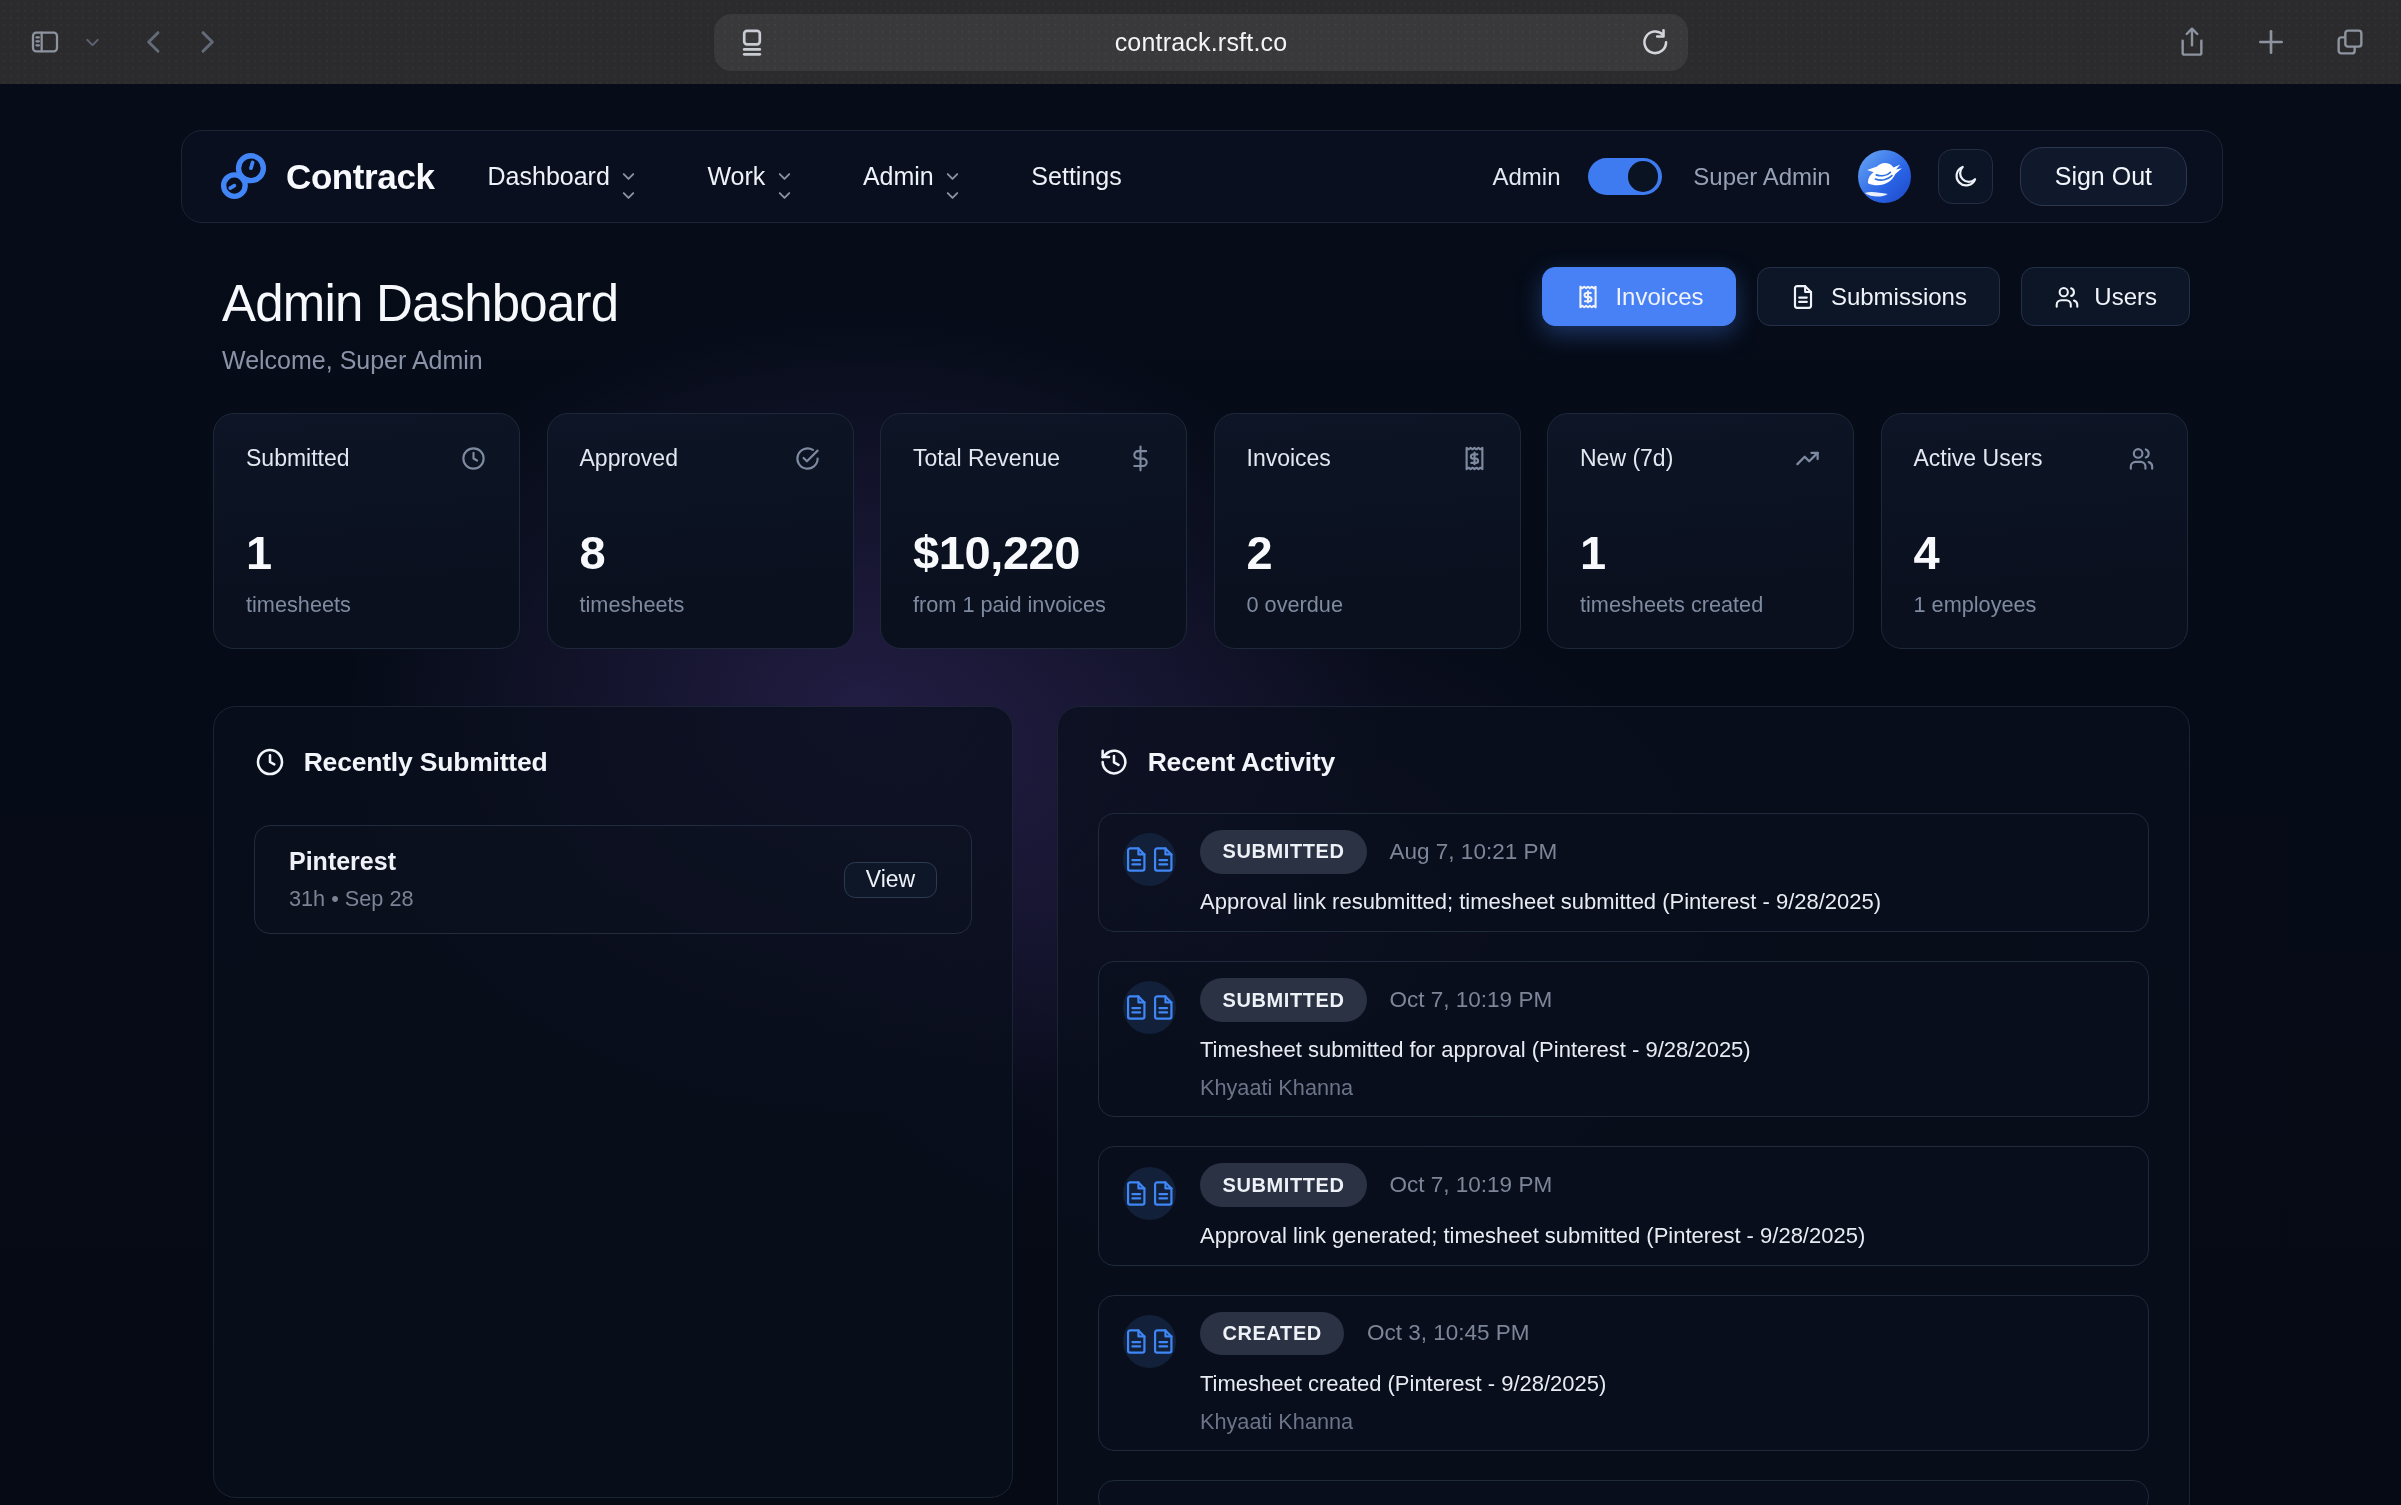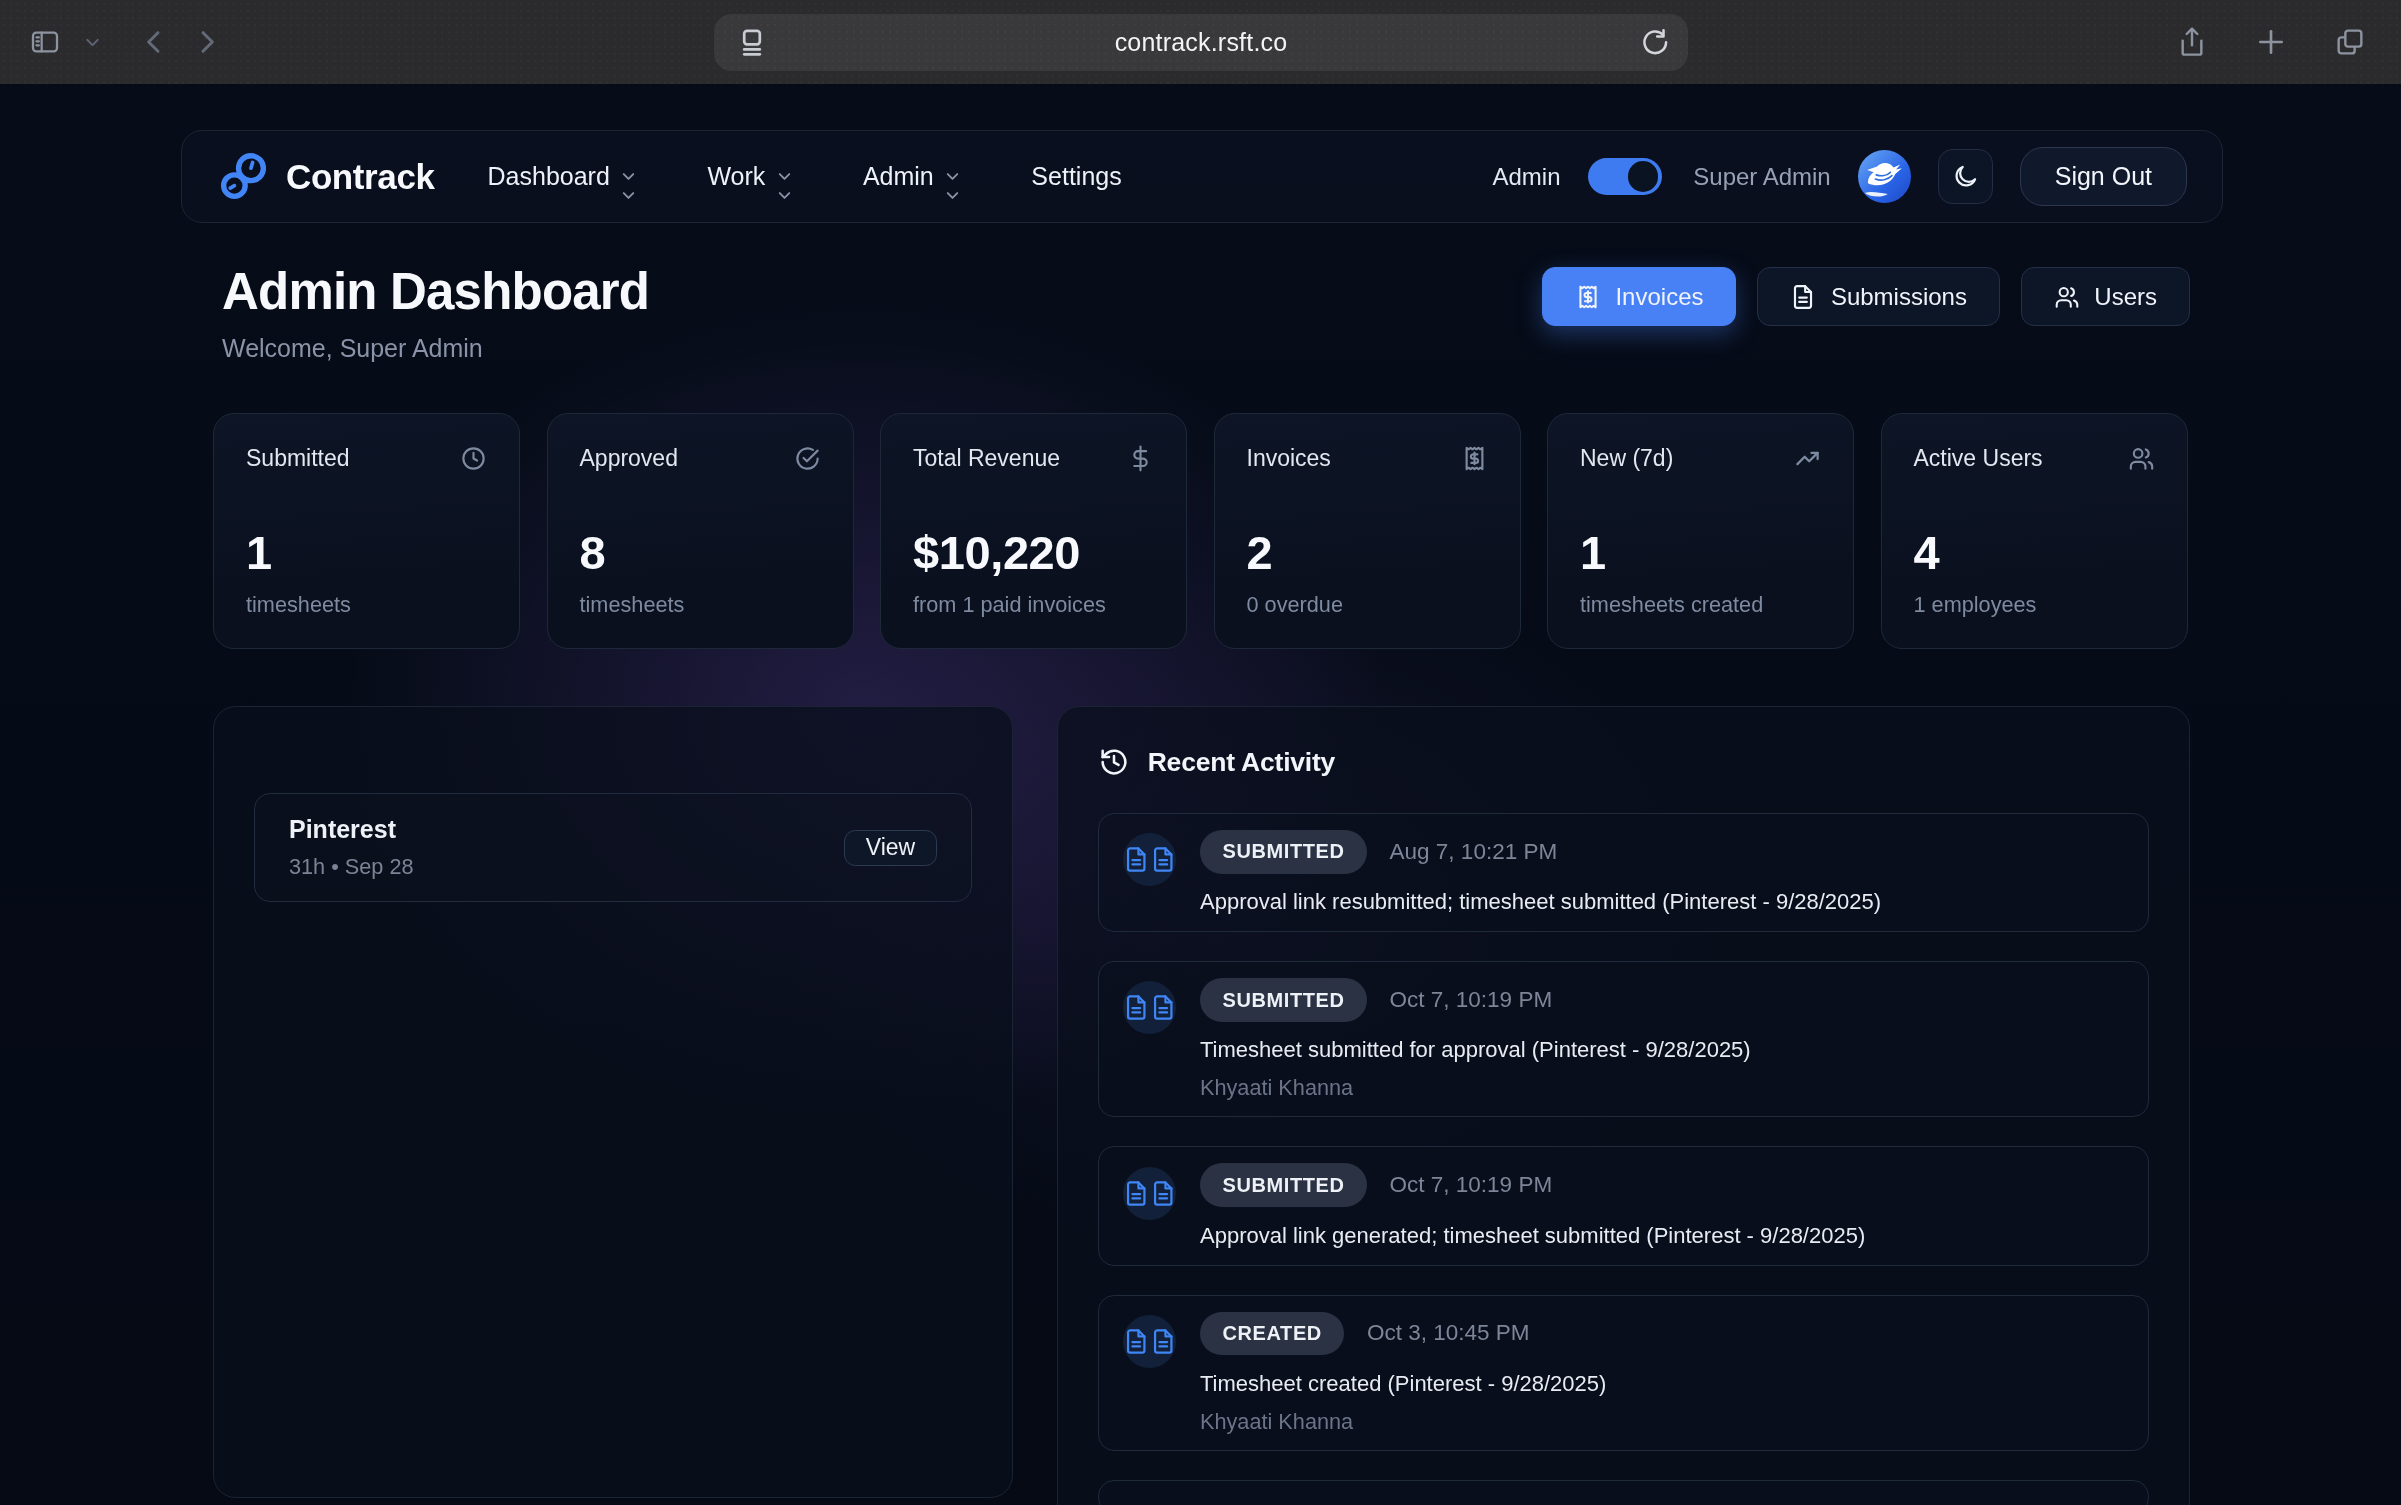--- a/index.html
+++ b/index.html
@@ -53,21 +53,21 @@
     background:linear-gradient(135deg,#6aa9f5 0%,#2a64e6 60%,#1c47c6 100%);}
   .avatar svg{width:100%;height:100%;}
   .icon-btn{width:55px;height:55px;border-radius:14.4px;background:#0c1526;border:1.6px solid #232e44;
     display:flex;align-items:center;justify-content:center;color:#eef1f7;}
   .icon-btn svg{width:27px;height:27px;}
   .signout-btn{height:59px;padding:0 34px;border-radius:23px;background:#10192c;border:1.6px solid #2c3850;
     color:#f2f5fa;font-size:25px;display:flex;align-items:center;justify-content:center;}
 
   
   .page-header{position:absolute;left:222px;top:178px;}
-  .page-title{font-size:51px;font-weight:bold;color:#f6f8fc;letter-spacing:-0.8px;}
+  .page-title{font-size:51px;font-weight:normal;color:#f6f8fc;letter-spacing:-0.8px;margin-top:12px;}
   .page-subtitle{margin-top:13px;font-size:25px;color:#8a93a7;}
   .hdr-actions{position:absolute;right:211px;top:183px;display:flex;gap:21px;}
   .hdr-btn{height:59px;padding:0 32px;border-radius:13px;display:flex;align-items:center;gap:14.4px;
     background:#0d1627;border:1.6px solid #242f48;color:#f0f3f9;font-size:24px;font-weight:500;}
   .hdr-btn .bicon{width:26px;height:26px;}
   .hdr-btn .bicon svg{width:100%;height:100%;}
   .hdr-btn.active{background:#4880f5;border-color:#4880f5;box-shadow:0 8px 24px rgba(72,128,245,.35);}
 
   
   .stats-row{position:absolute;left:213px;top:329px;display:flex;gap:26.5px;}
@@ -396,20 +396,29 @@
               <path d="M21.5 21v-1.8a4.2 4.2 0 0 0-3.1-4"></path>
             </svg>
           </span>
         </div>
         <div class="stat-value">4</div>
         <div class="stat-sub">1 employees</div>
       </div>
     </div>
 
   <div class="panel panel-left">
+    <div class="panel-head">
+      <span class="phicon">
+          <svg class="icon-svg" viewBox="0 0 24 24" fill="none" stroke="currentColor" stroke-width="1.9" stroke-linecap="round" stroke-linejoin="round">
+            <circle cx="12" cy="12" r="9"></circle>
+            <path d="M12 7v5l3.2 1.8"></path>
+          </svg>
+        </span>
+      <span class="panel-title">Recently Submitted</span>
+    </div>
     <div class="subm-list">
 
         <div class="subm-item">
           <div>
             <div class="subm-name">Pinterest</div>
             <div class="subm-meta">31h • Sep 28</div>
           </div>
           <button class="view-btn">View</button>
         </div>
       </div>

